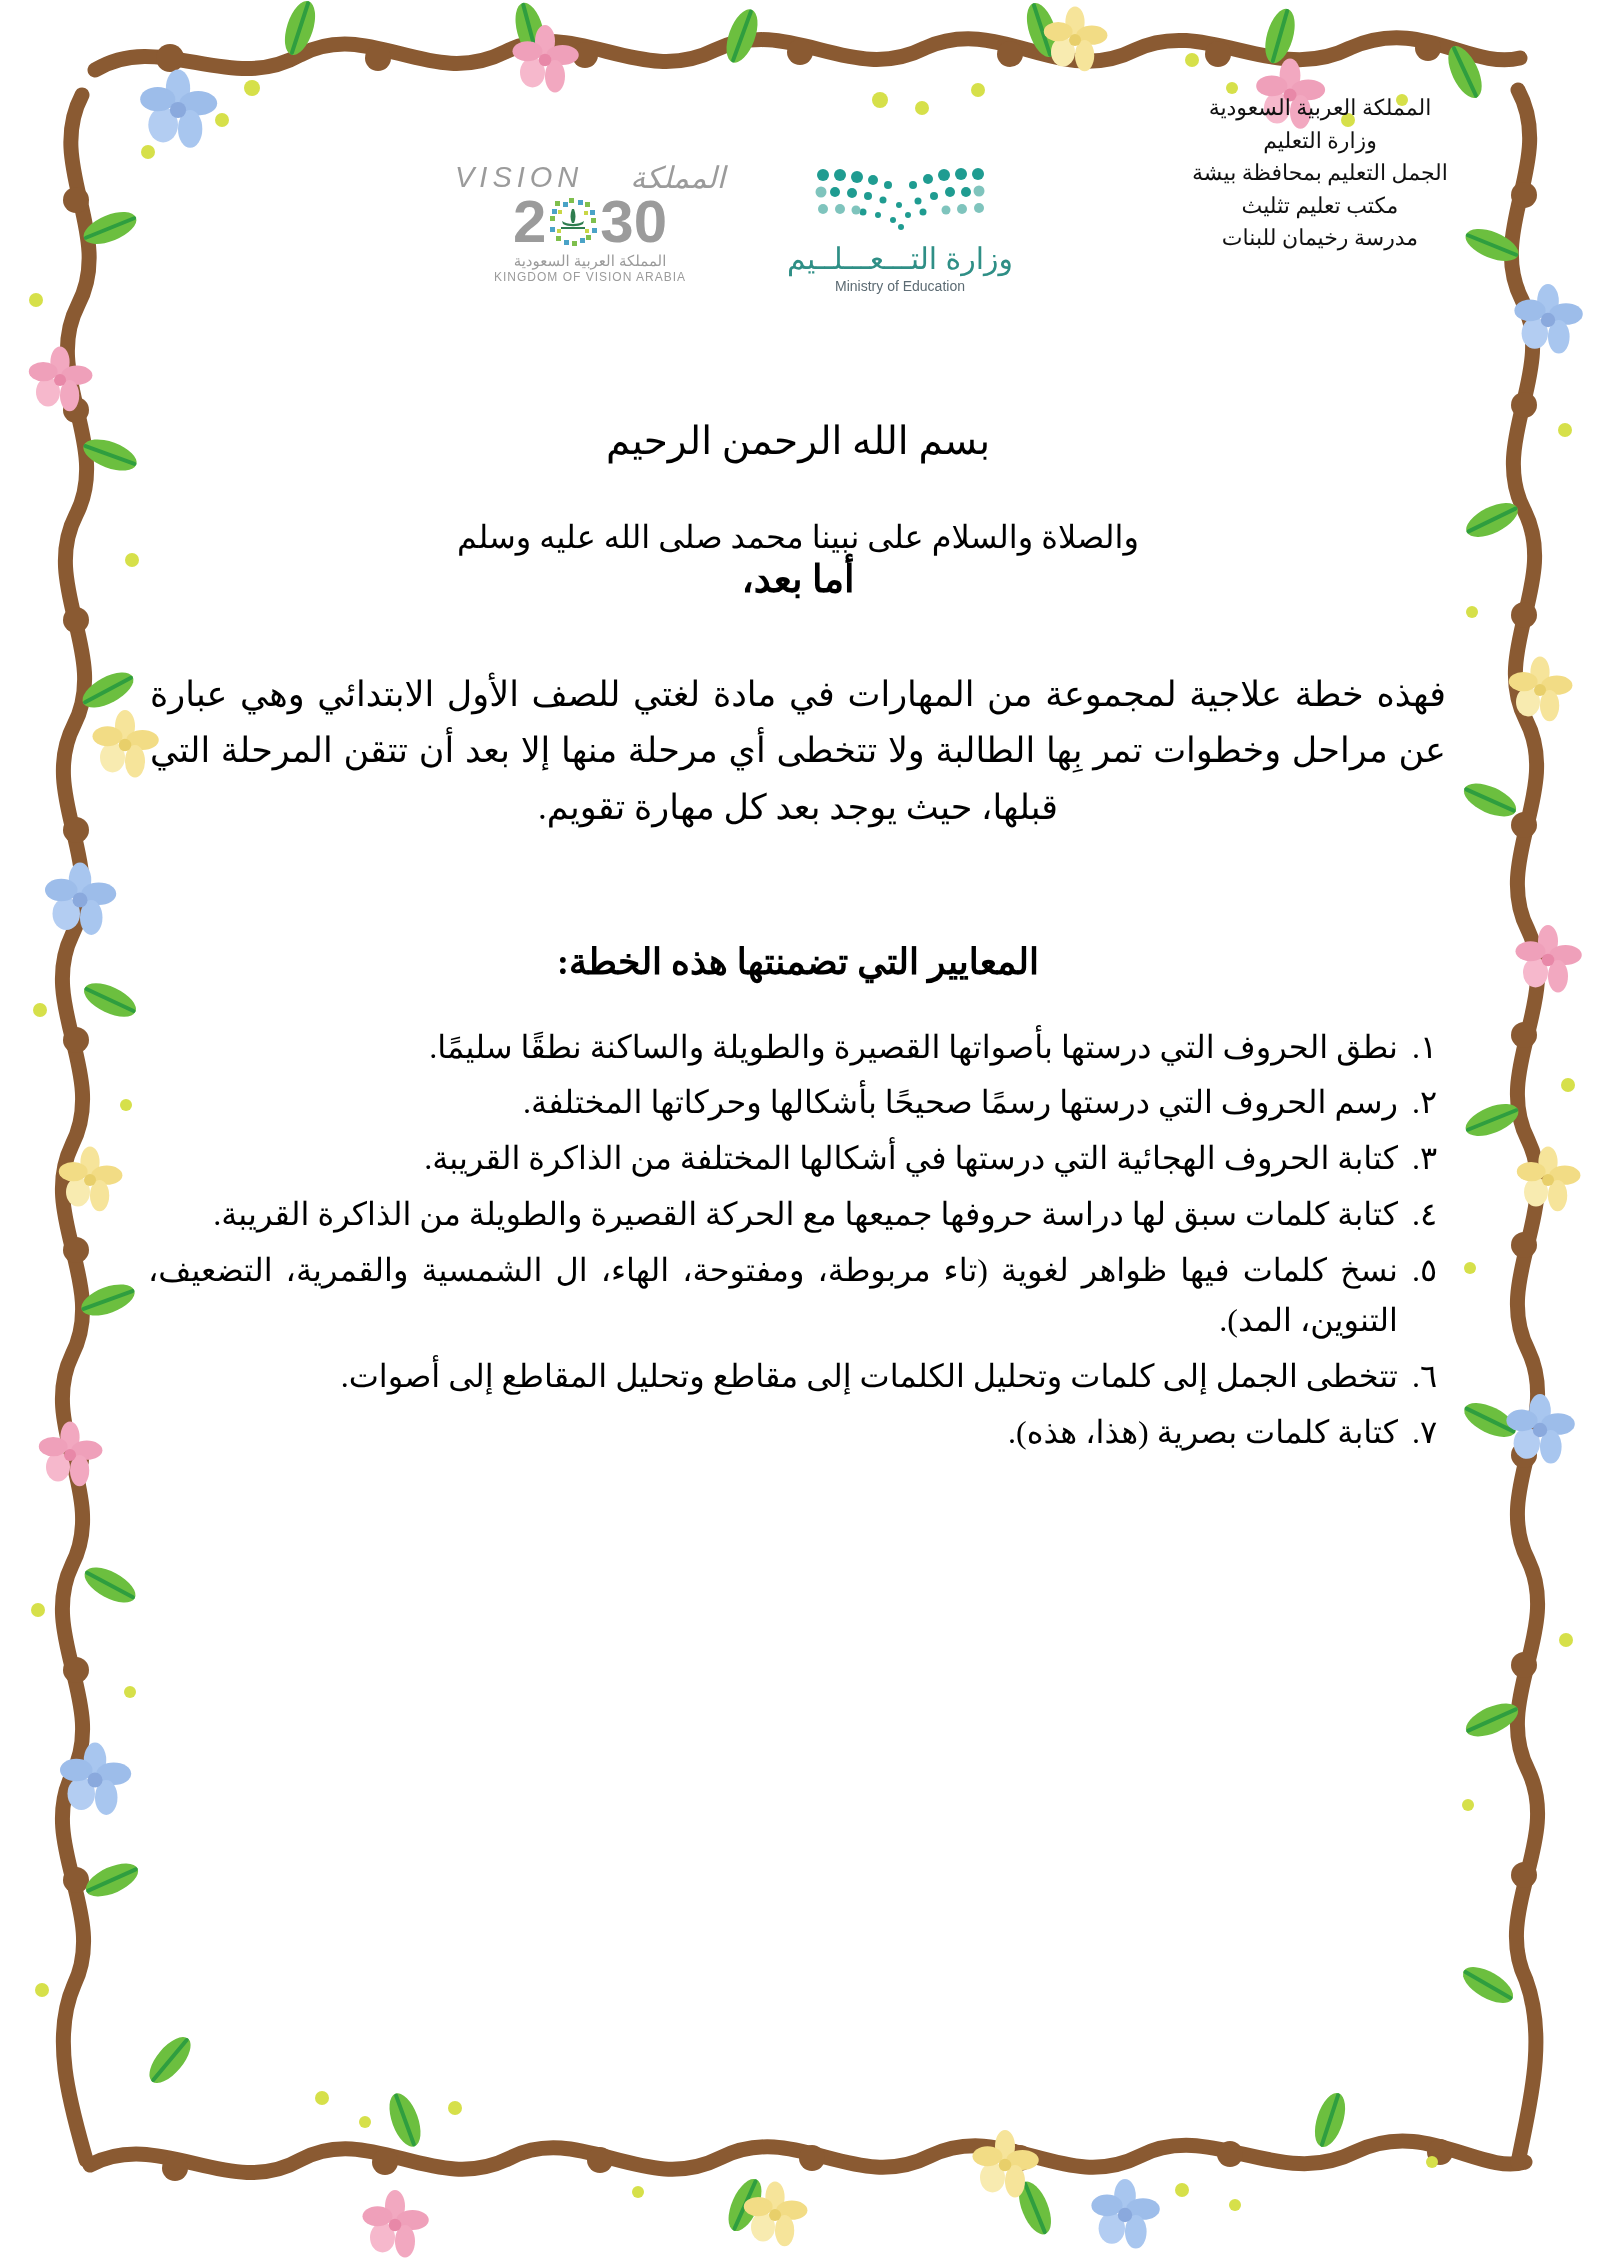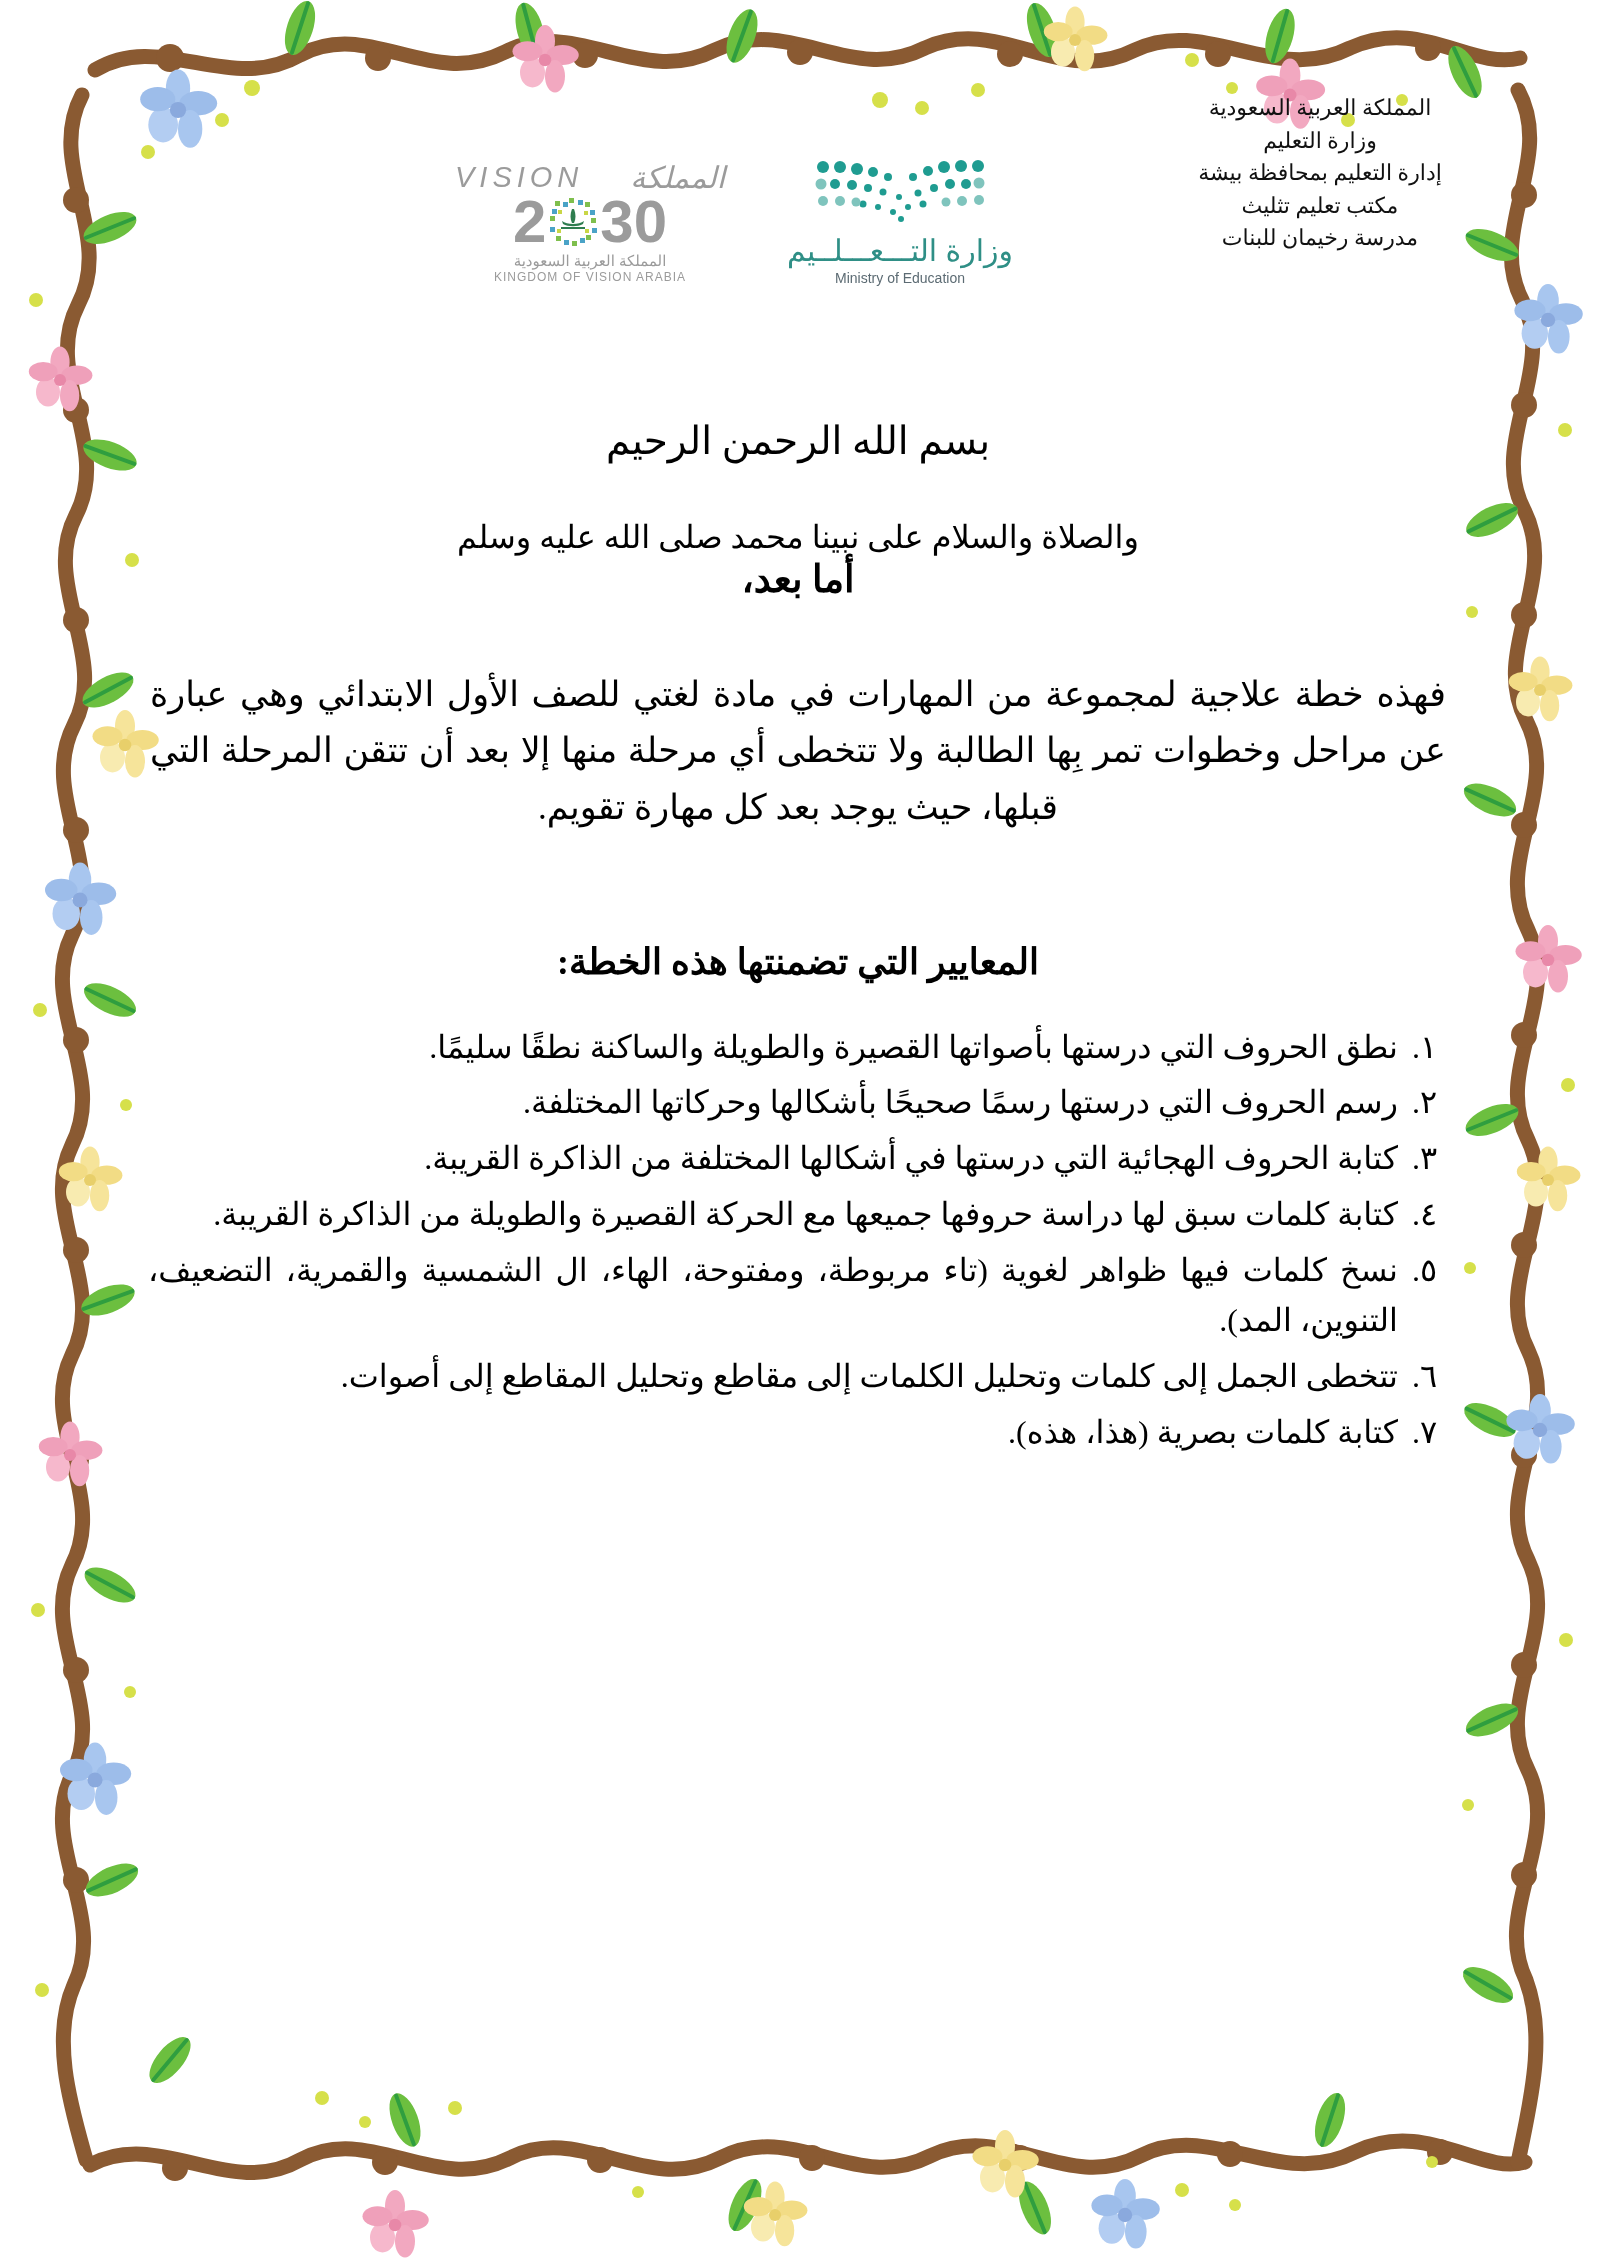--- a/index.html
+++ b/index.html
@@ -125,21 +125,21 @@
     font-family: "Liberation Sans", sans-serif;
     font-size: 12px;
     letter-spacing: 1px;
     color: #9b9b9b;
     direction: ltr;
   }
 
   .moe-logo-block {
     position: absolute;
     left: 660px;
-    top: 87px;
+    top: 95px;
     width: 260px;
     text-align: center;
   }
   .moe-dots { width: 175px; height: 72px; margin: 0 auto; }
   .moe-ar {
     font-family: "Liberation Sans", sans-serif;
     font-size: 30px;
     color: #2f8f86;
     letter-spacing: 2px;
     margin-top: 4px;
@@ -495,21 +495,21 @@
           </g>
         </svg>
       </div>
       <div class="moe-ar">وزارة التـــعـــلــيم</div>
       <div class="moe-en">Ministry of Education</div>
     </div>
 
     <div class="ministry-header">
       <div>المملكة العربية السعودية</div>
       <div>وزارة التعليم</div>
-      <div>إدارة التعليم بمحافظة بيشة</div>
+      <div>الجمل التعليم بمحافظة بيشة</div>
       <div>مكتب تعليم تثليث</div>
       <div>مدرسة رخيمان للبنات</div>
     </div>
   </div>
 
   <div class="body-area">
 
     <div class="basmala">بسم الله الرحمن الرحيم</div>
 
     <div class="salutation">والصلاة والسلام على نبينا محمد صلى الله عليه وسلم</div>

